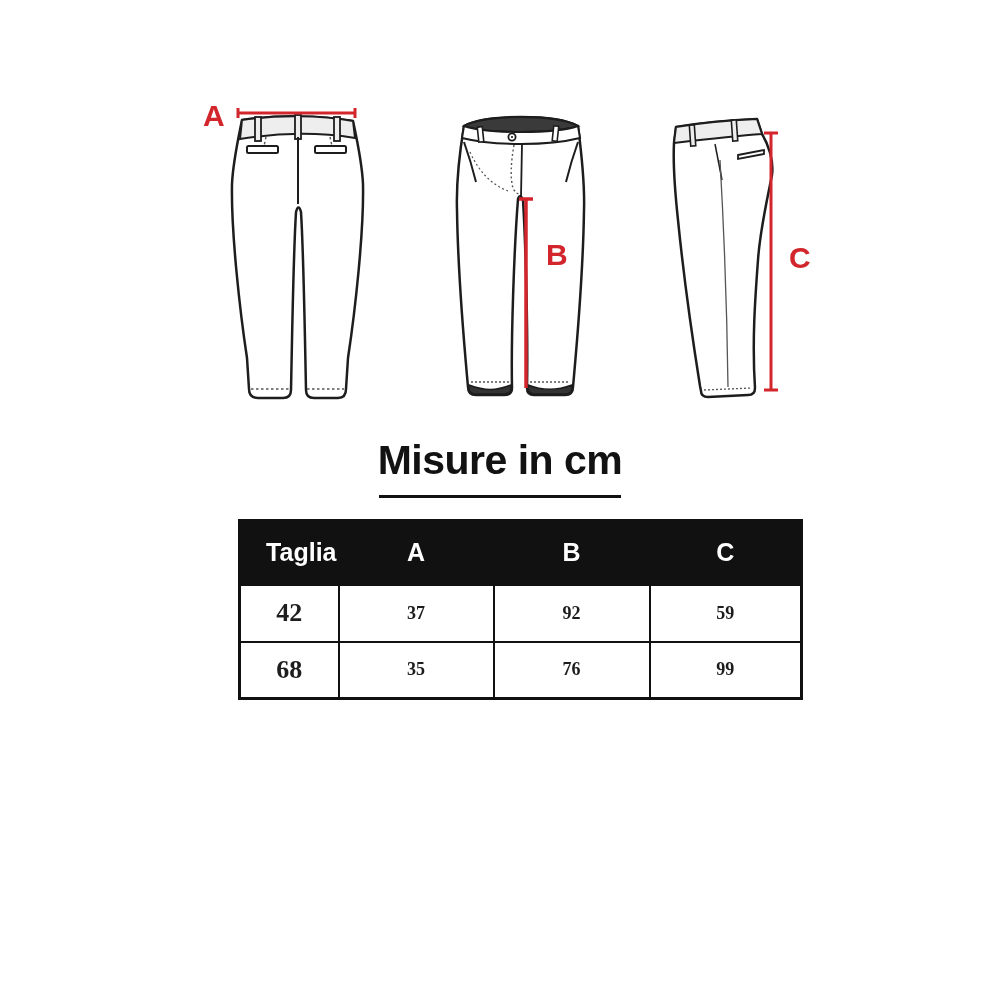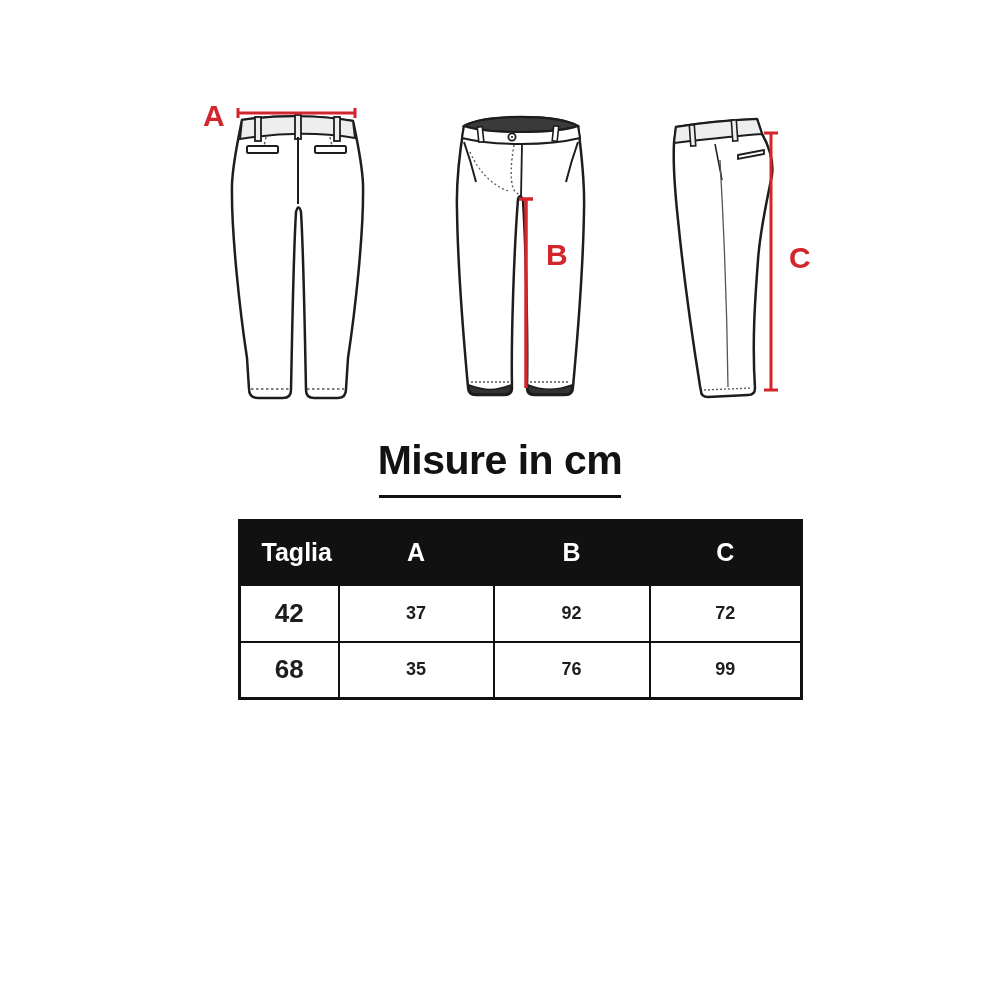--- a/index.html
+++ b/index.html
@@ -21,25 +21,25 @@
   }
   table.size-table{
     position:absolute;left:238px;top:519px;width:562px;
     border-collapse:collapse;table-layout:fixed;
     border:3px solid #111;
   }
   table.size-table th, table.size-table td{
     border:2px solid #111;text-align:center;vertical-align:middle;color:#1d1d1d;
   }
   table.size-table thead tr{height:64px;}
-  table.size-table tbody tr{height:57px;}
+  table.size-table tbody tr{height:57px;font-family:Liberation Serif, serif;}
   table.size-table th{
     background:#111;color:#fff;font-size:25px;font-weight:700;
   }
-  table.size-table th.col-taglia{text-align:center;padding-left:16px;}
+  table.size-table th.col-taglia{text-align:right;padding-left:16px;}
   td.size-cell{font-size:26px;font-weight:700;}
   td.value-cell{font-size:18px;font-weight:700;}
 </style>
 </head>
 <body>
 
 <div class="page">
 
   <figure class="diagram" style="left:220px;top:100px;width:150px;height:310px;">
     <svg viewBox="0 0 150 310" width="150" height="310">
@@ -149,21 +149,21 @@
         <th>A</th>
         <th>B</th>
         <th>C</th>
       </tr>
     </thead>
     <tbody>
       <tr>
         <td class="size-cell">42</td>
         <td class="value-cell">37</td>
         <td class="value-cell">92</td>
-        <td class="value-cell">72</td>
+        <td class="value-cell">59</td>
       </tr>
       <tr>
         <td class="size-cell">68</td>
         <td class="value-cell">35</td>
         <td class="value-cell">76</td>
         <td class="value-cell">99</td>
       </tr>
     </tbody>
   </table>
 

